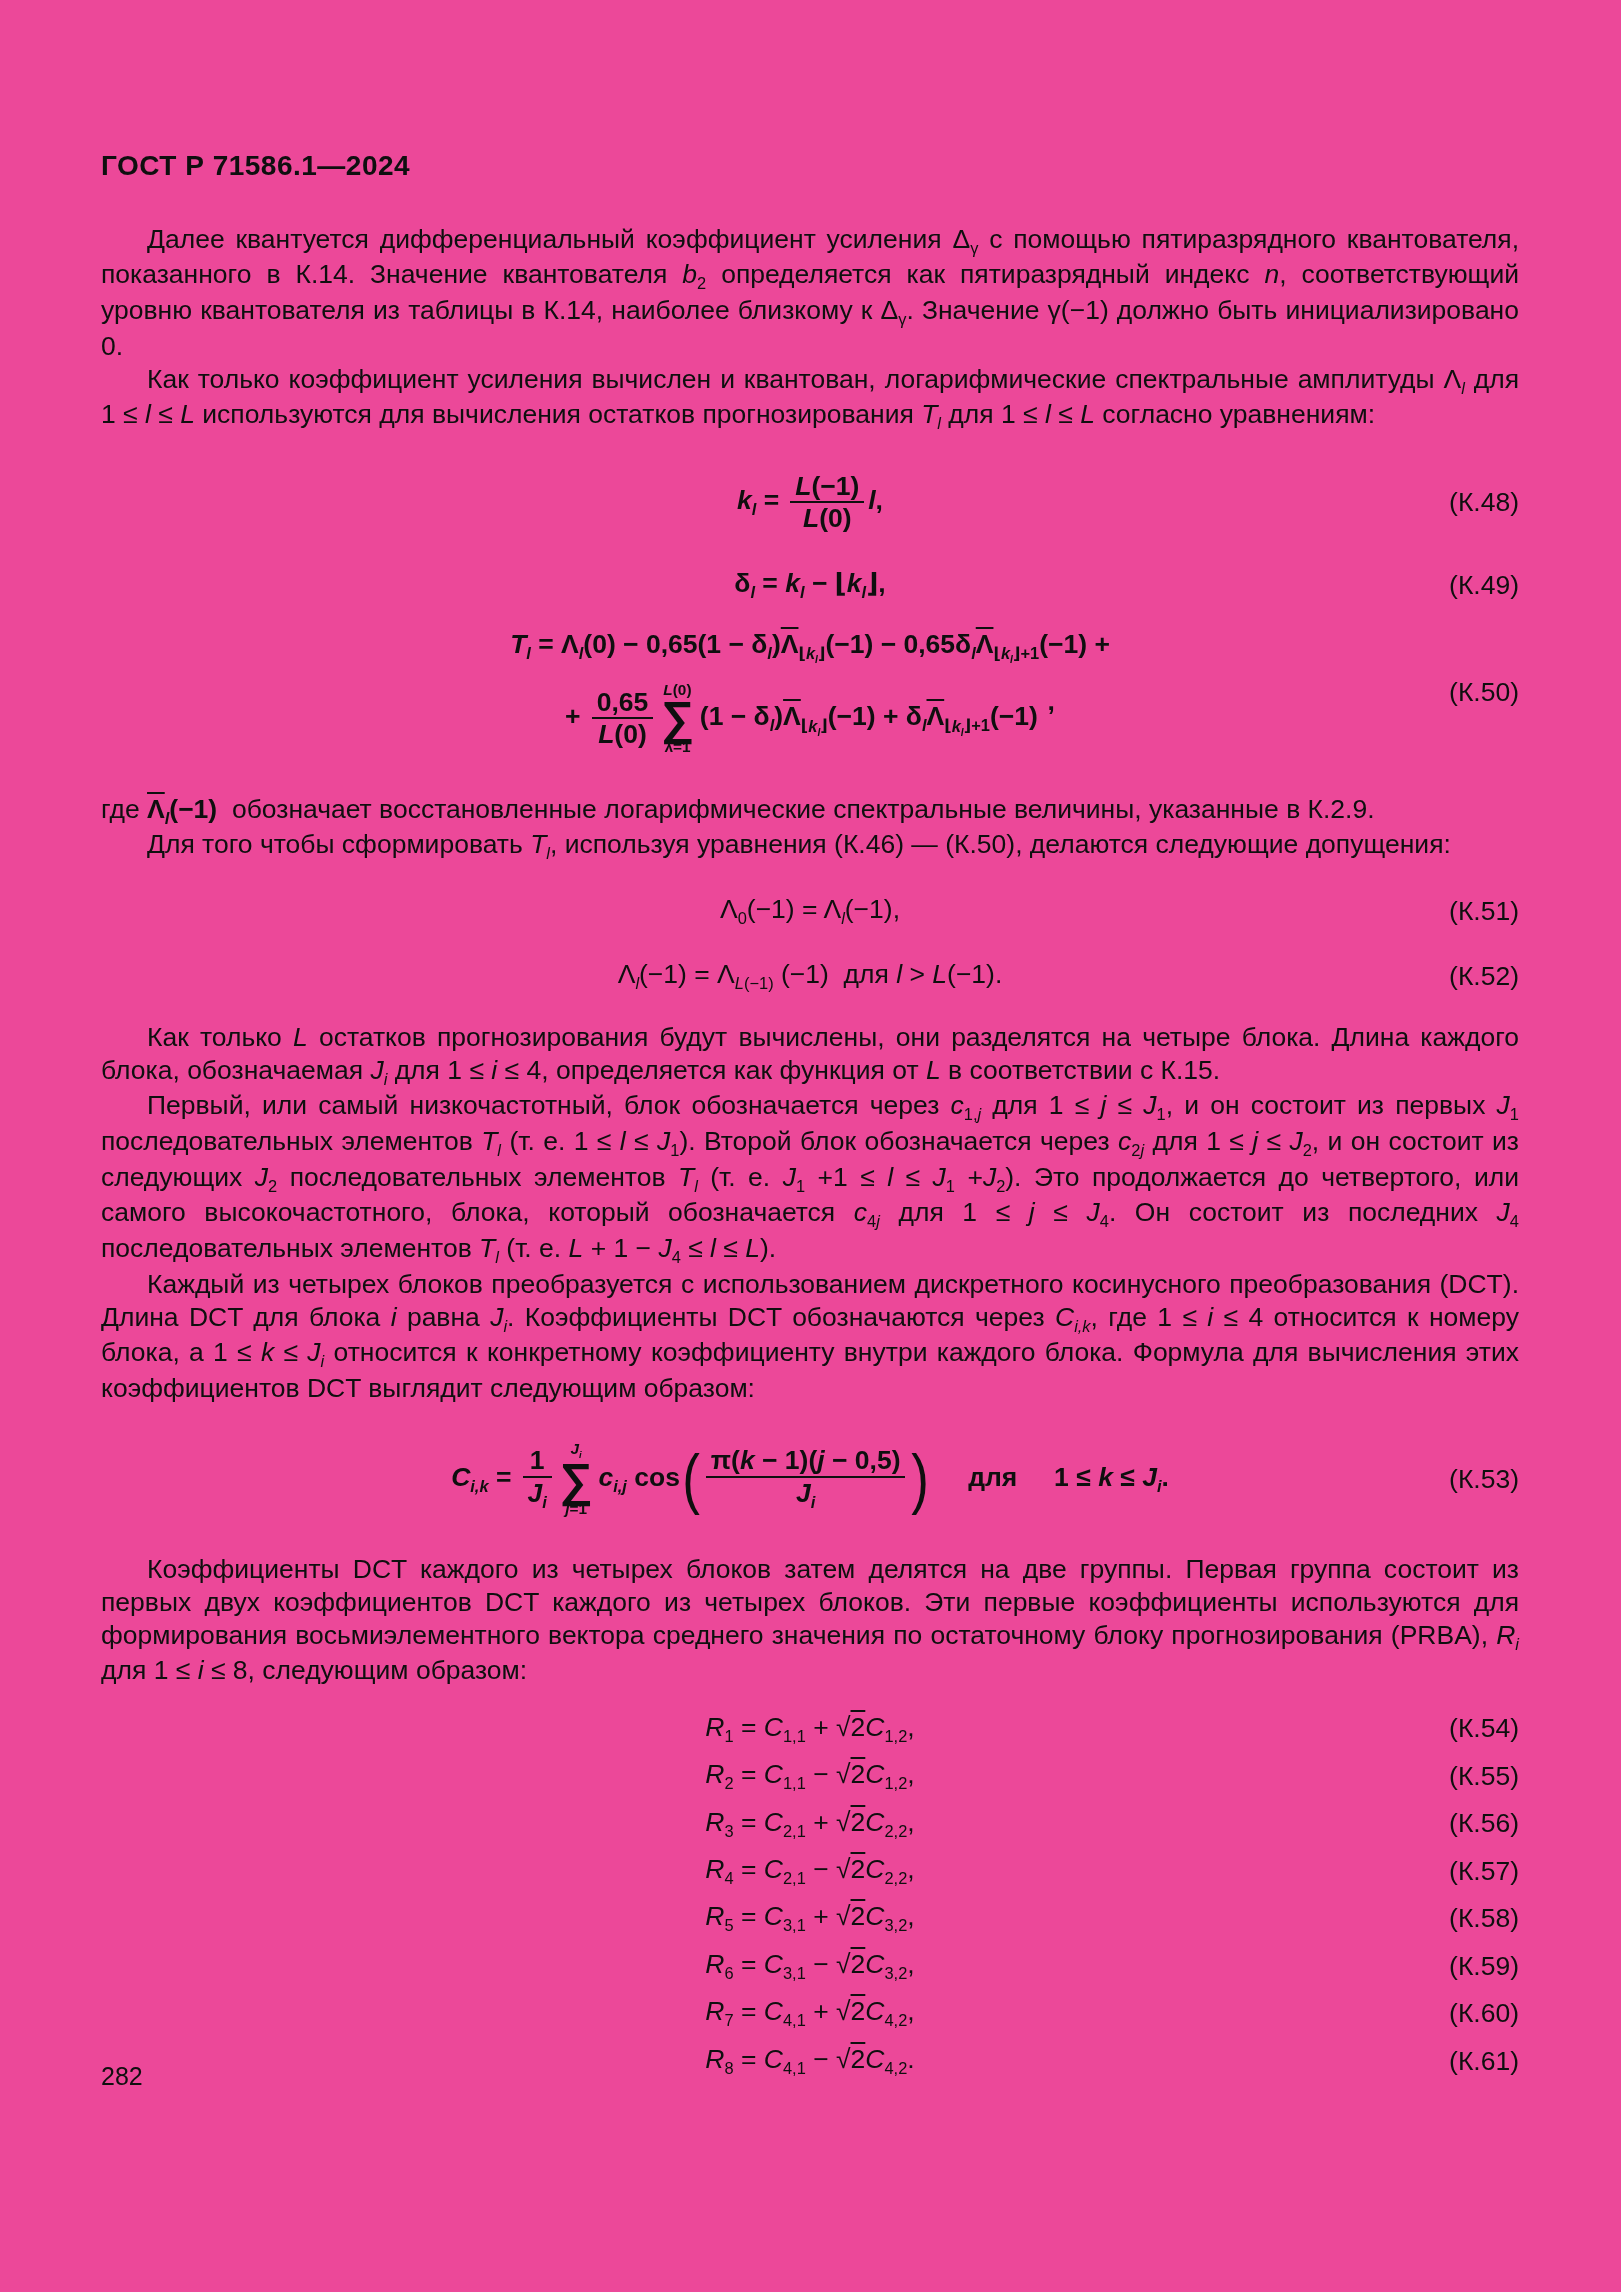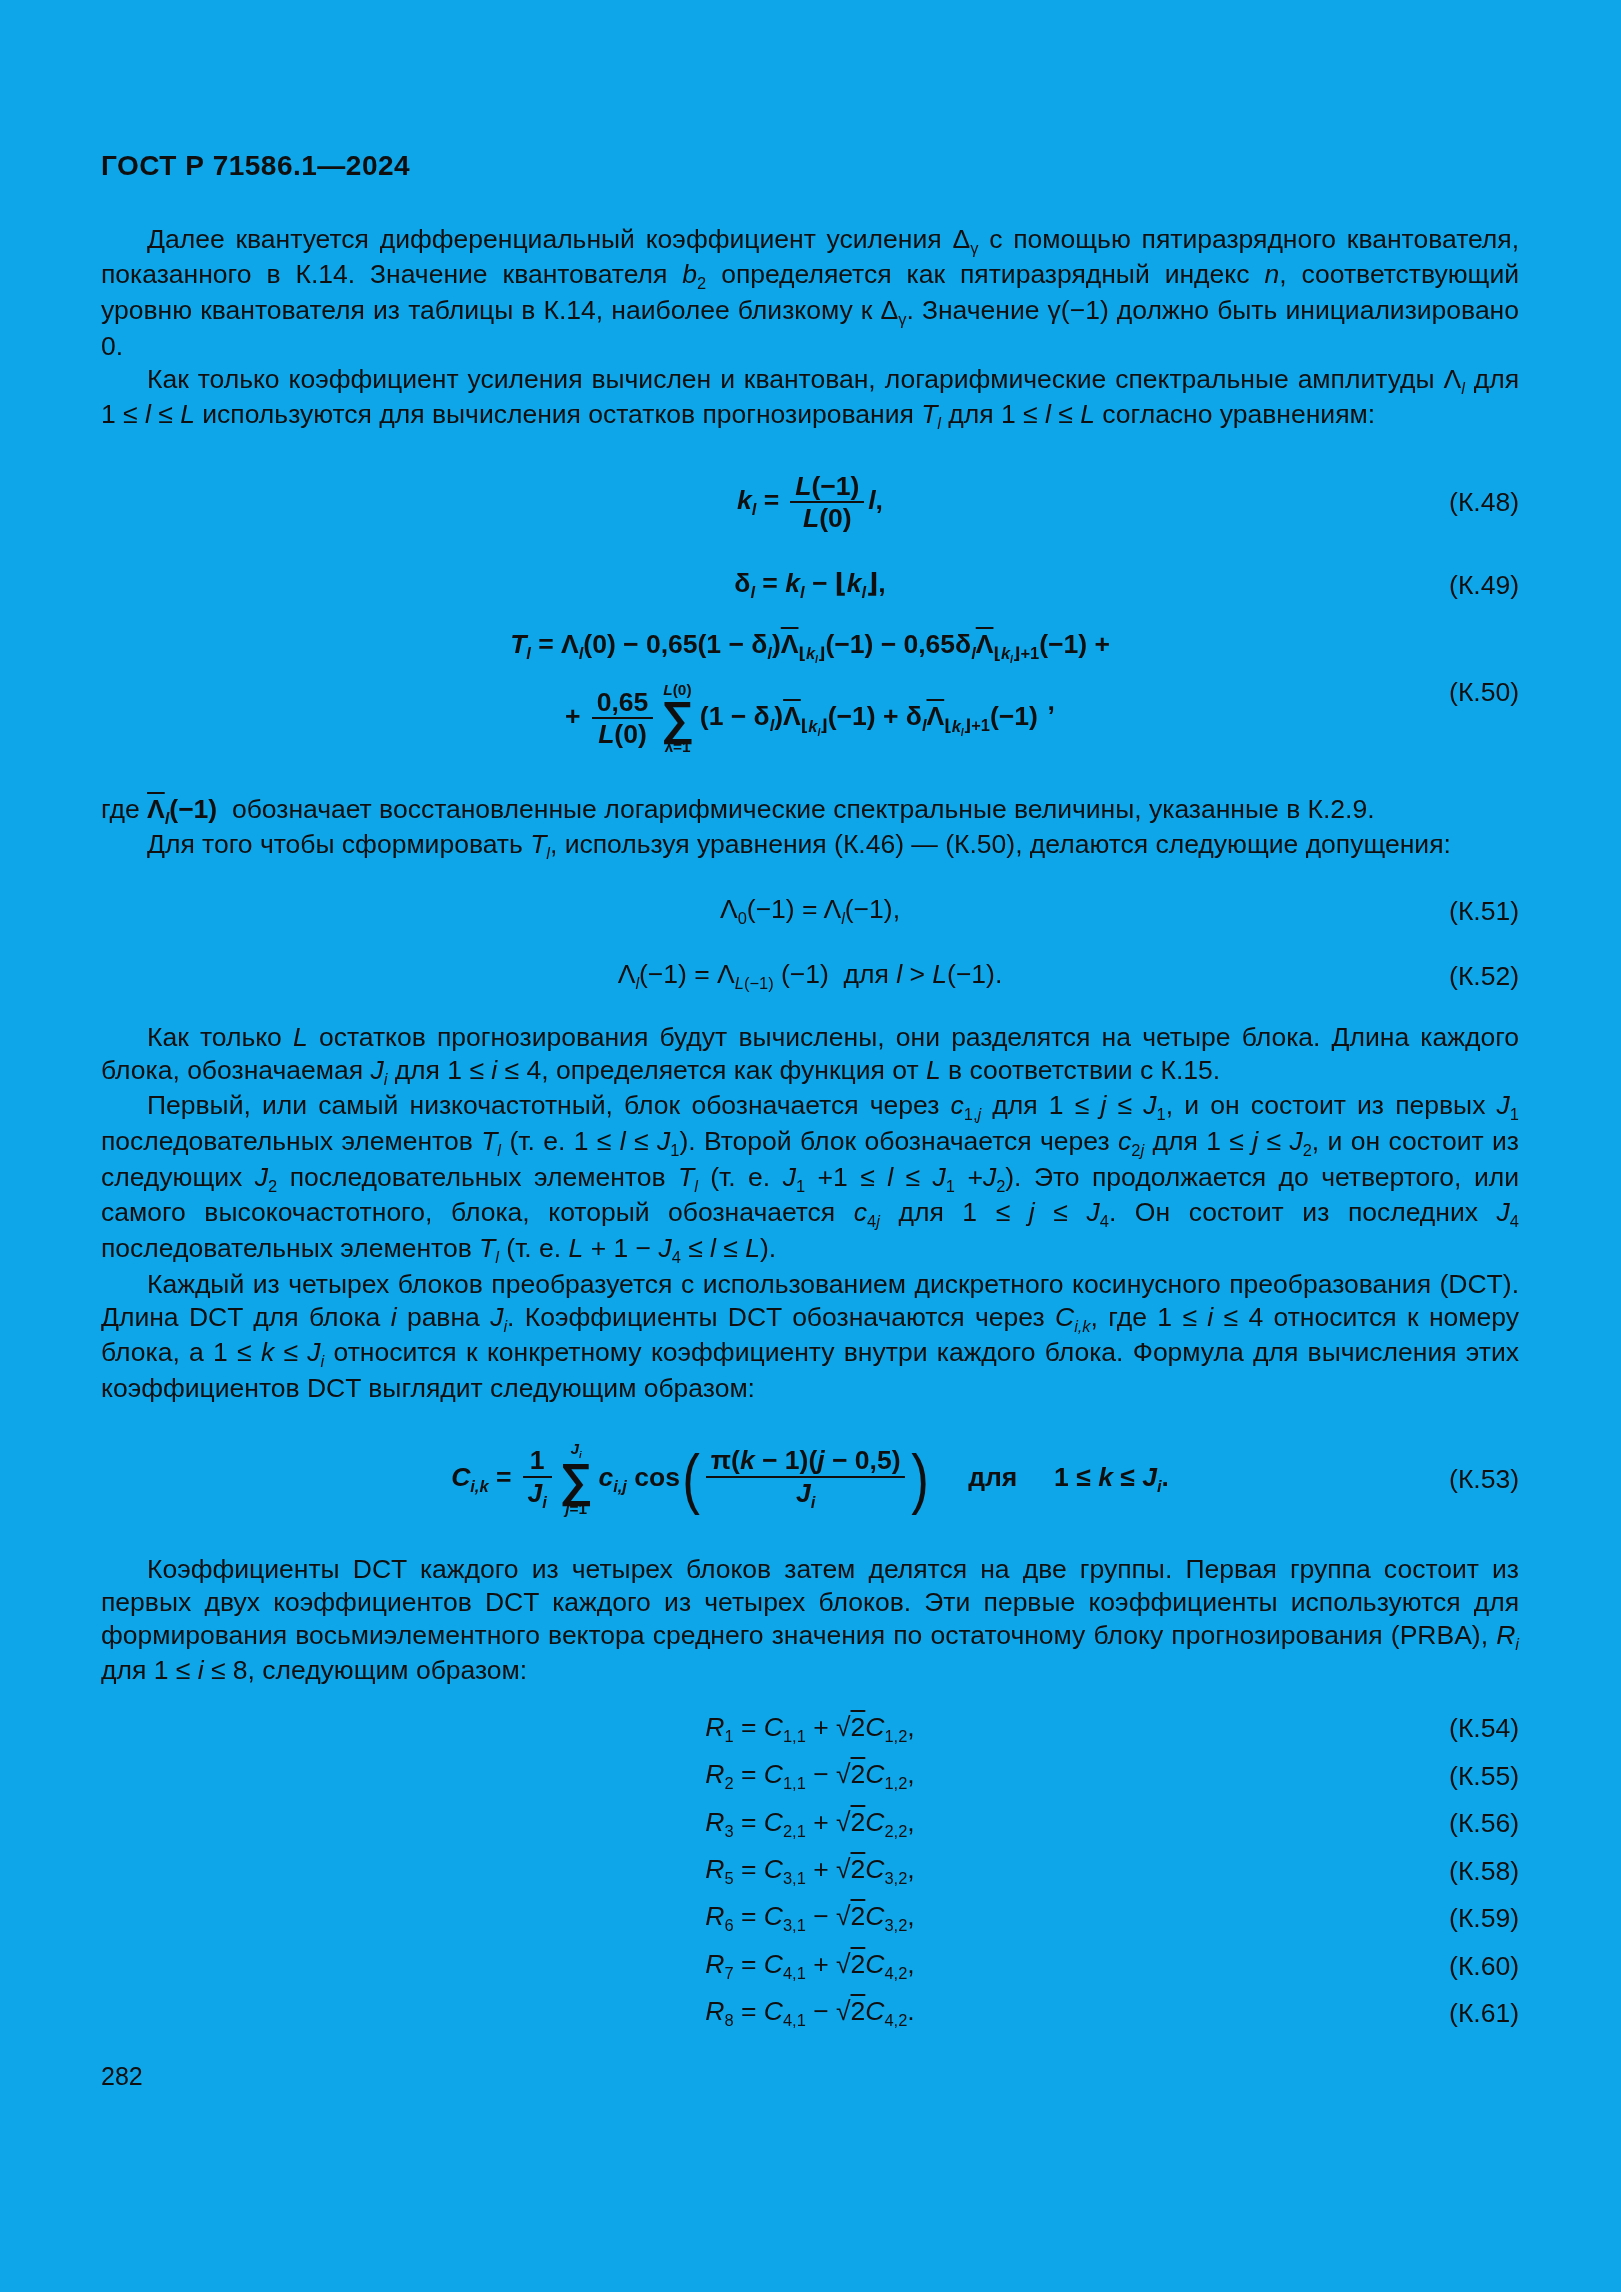--- a/index.html
+++ b/index.html
@@ -1,21 +1,21 @@
 <!DOCTYPE html>
 <html><head>
 <meta charset="utf-8">
 <style>
   html,body { margin:0; padding:0; background:#ffffff; }
   .page {
     position:relative;
     width:1621px; height:2293px;
     box-sizing:border-box;
     padding:149px 102px 0 101px;
-    background:#0ea5e9;
+    background:#ec4899;
     color:#0f0f0f;
     font-family:"Liberation Sans","DejaVu Sans",sans-serif;
     font-size:26.5px;
     line-height:1.24;
     overflow:hidden;
   }
   .doc-header {
     font-weight:bold;
     font-size:28px;
     letter-spacing:0.5px;
@@ -148,20 +148,24 @@
   </div>
   <div class="eqrow tight">
     <span class="formula"><i>R</i><sub>2</sub> = <i>C</i><sub>1,1</sub> − √<span class="ol">2</span><i>C</i><sub>1,2</sub>,</span>
     <span class="eqlabel">(К.55)</span>
   </div>
   <div class="eqrow tight">
     <span class="formula"><i>R</i><sub>3</sub> = <i>C</i><sub>2,1</sub> + √<span class="ol">2</span><i>C</i><sub>2,2</sub>,</span>
     <span class="eqlabel">(К.56)</span>
   </div>
   <div class="eqrow tight">
+    <span class="formula"><i>R</i><sub>4</sub> = <i>C</i><sub>2,1</sub> − √<span class="ol">2</span><i>C</i><sub>2,2</sub>,</span>
+    <span class="eqlabel">(К.57)</span>
+  </div>
+  <div class="eqrow tight">
     <span class="formula"><i>R</i><sub>5</sub> = <i>C</i><sub>3,1</sub> + √<span class="ol">2</span><i>C</i><sub>3,2</sub>,</span>
     <span class="eqlabel">(К.58)</span>
   </div>
   <div class="eqrow tight">
     <span class="formula"><i>R</i><sub>6</sub> = <i>C</i><sub>3,1</sub> − √<span class="ol">2</span><i>C</i><sub>3,2</sub>,</span>
     <span class="eqlabel">(К.59)</span>
   </div>
   <div class="eqrow tight">
     <span class="formula"><i>R</i><sub>7</sub> = <i>C</i><sub>4,1</sub> + √<span class="ol">2</span><i>C</i><sub>4,2</sub>,</span>
     <span class="eqlabel">(К.60)</span>

